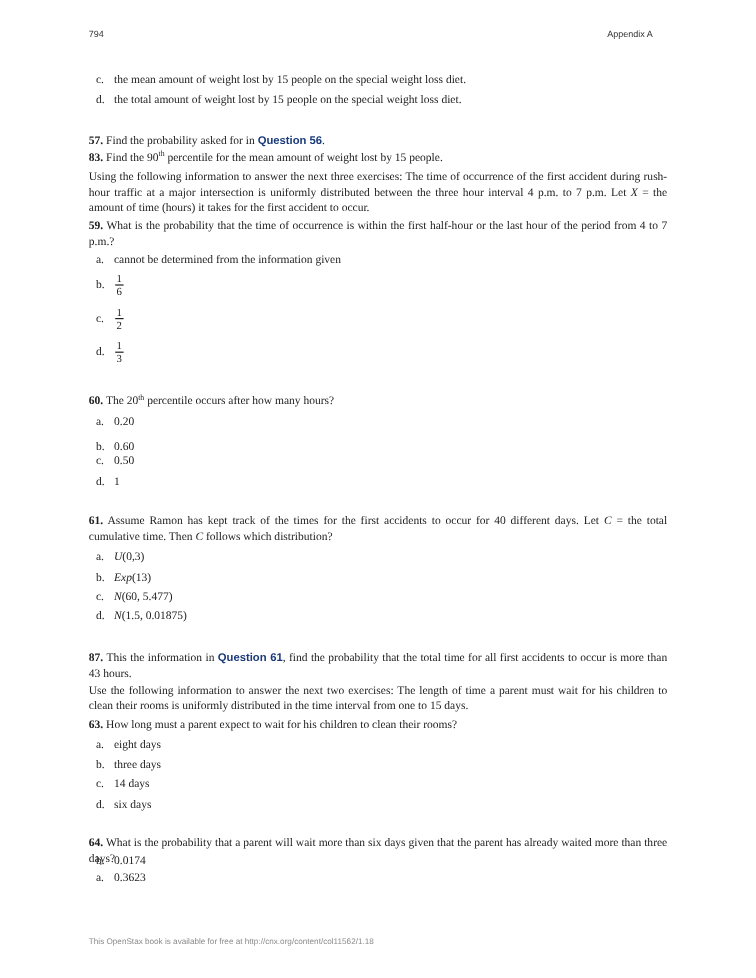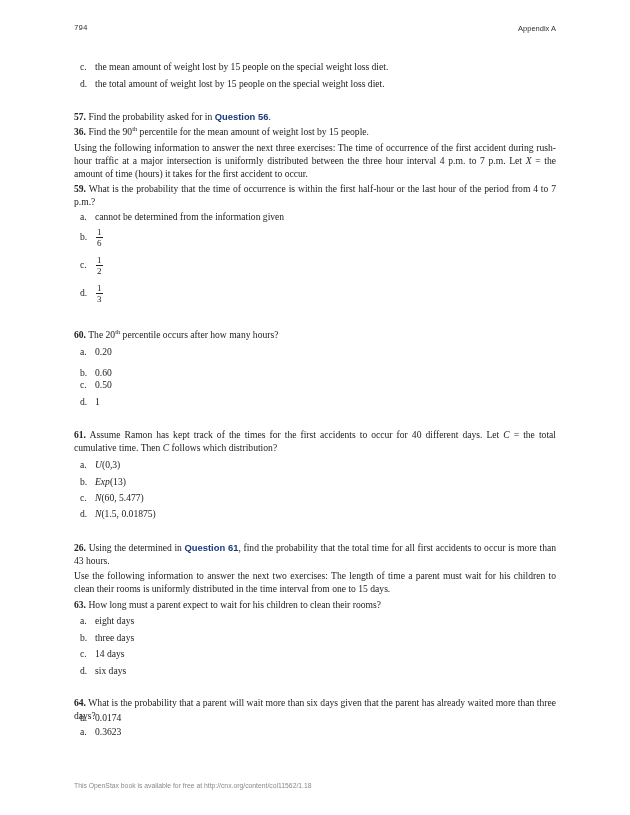--- a/index.html
+++ b/index.html
@@ -6,22 +6,22 @@
     body {
       width: 630px; height: 815px; position: relative; overflow: hidden;
       font-family: "Liberation Serif", "DejaVu Serif", serif;
       color: #222222; font-size: 9.6px;
     }
     .header {
       position: absolute; top: 24px; left: 74px; right: 74px;
       font-family: "Liberation Sans", "DejaVu Sans", sans-serif;
       font-size: 7.5px; color: #333;
     }
-    .header .pagenum { position: absolute; left: 0; top: 0; font-family: Liberation Mono, monospace; }
-    .header .chapter { position: absolute; right: 0; top: 0; }
+    .header .pagenum { position: absolute; left: 0; top: 0; }
+    .header .chapter { position: absolute; right: 12px; top: 0; }
     .content { position: absolute; left: 74px; width: 482px; top: 0; }
     .blk { position: absolute; left: 0; width: 482px; line-height: 13px; }
     .just { text-align: justify; }
     .qnum { font-weight: bold; }
     .link {
       font-family: "Liberation Sans", "DejaVu Sans", sans-serif;
       font-weight: bold; color: #1b3a7a; font-size: 9.4px; margin-top: 40px;
     }
     .intro { }
     .opt { position: absolute; left: 6px; line-height: 13px; white-space: nowrap; }
@@ -57,21 +57,21 @@
     <span class="letter">d.</span><span>the total amount of weight lost by 15 people on the special weight loss diet.</span>
   </div>
 
   <div class="blk" style="top:110px">
     <span class="qnum">57.</span>
     <span>Find the probability asked for in</span>
     <span class="link">Question 56</span><span>.</span>
   </div>
 
   <div class="blk" style="top:125px">
-    <span class="qnum">36.</span>
+    <span class="qnum">83.</span>
     <span>Find the 90</span><sup>th</sup><span> percentile for the mean amount of weight lost by 15 people.</span>
   </div>
 
   <div class="blk just" style="top:141px">
     <span class="intro">Using the following information to answer the next three exercises:</span><span> The time of occurrence of the first accident during rush-hour traffic at a major intersection is uniformly distributed between the three hour interval 4 p.m. to 7 p.m. Let </span><span class="it">X</span><span> = the amount of time (hours) it takes for the first accident to occur.</span>
   </div>
 
   <div class="blk just" style="top:182px">
     <span class="qnum">59.</span>
     <span>What is the probability that the time of occurrence is within the first half-hour or the last hour of the period from 4 to 7 p.m.?</span>
@@ -117,22 +117,22 @@
     <span class="letter">b.</span><span class="it">Exp</span><span>(13)</span>
   </div>
   <div class="opt" style="top:491px">
     <span class="letter">c.</span><span class="it">N</span><span>(60, 5.477)</span>
   </div>
   <div class="opt" style="top:507px">
     <span class="letter">d.</span><span class="it">N</span><span>(1.5, 0.01875)</span>
   </div>
 
   <div class="blk just" style="top:541px">
-    <span class="qnum">26.</span>
-    <span>Using the determined in</span>
+    <span class="qnum">87.</span>
+    <span>This the information in</span>
     <span class="link">Question 61</span><span>, find the probability that the total time for all first accidents to occur is more than 43 hours.</span>
   </div>
 
   <div class="blk just" style="top:569px">
     <span class="intro">Use the following information to answer the next two exercises:</span><span> The length of time a parent must wait for his children to clean their rooms is uniformly distributed in the time interval from one to 15 days.</span>
   </div>
 
   <div class="blk" style="top:598px">
     <span class="qnum">63.</span>
     <span>How long must a parent expect to wait for his children to clean their rooms?</span>

